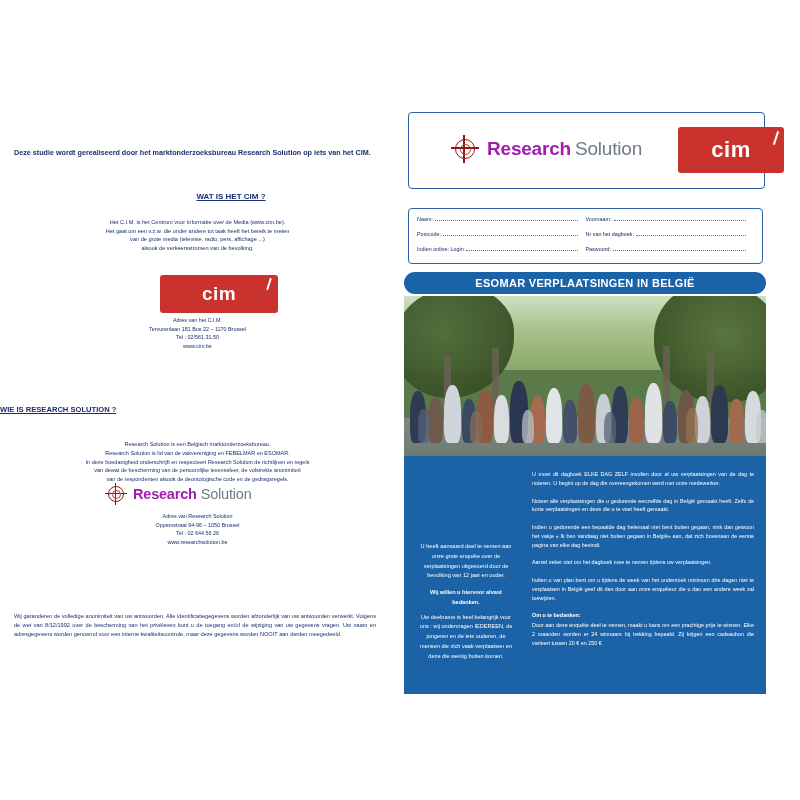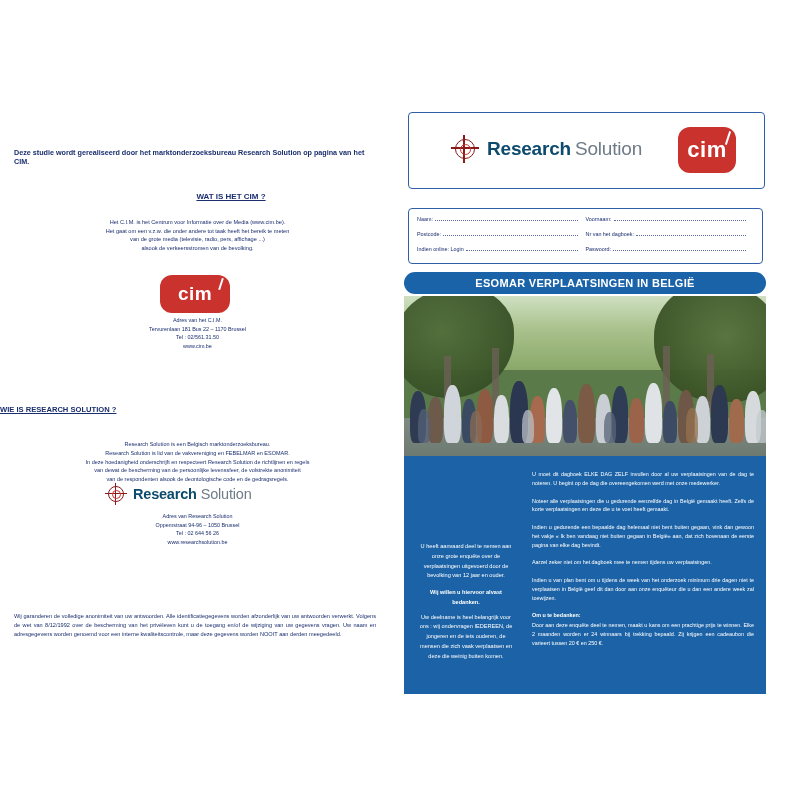--- a/index.html
+++ b/index.html
@@ -65,21 +65,22 @@
     left: 160px;
     top: 275px;
     width: 70px;
     height: 38px;
   }
   .cim-box {
     width: 100%;
     height: 100%;
     background: #c9322d;
     position: relative;
-    border-radius: 12px;
+    border-radius: 3px;
+    padding-left: 48px;
   }
   .cim-text {
     position: absolute;
     left: 0; top: 0; right: 0; bottom: 0;
     display: flex;
     align-items: center;
     justify-content: center;
     color: #ffffff;
     font-size: 19px;
     font-weight: bold;
@@ -156,21 +157,21 @@
   .rs-mark .ring.r2 { left: 6.5px; top: 6.5px; width: 7px; height: 7px; border-color:#c9322d; }
   .rs-mark .spoke {
     position: absolute;
     background: #8a1a1a;
   }
   .rs-mark .sv { left: 9.6px; top: 0px; width: 1.4px; height: 22px; }
   .rs-mark .sh { left: 0px; top: 9.6px; width: 22px; height: 1.4px; }
   .rs-word1 {
     font-size: 14.5px;
     font-weight: bold;
-    color: #0c4a6e;
+    color: #a21caf;
     letter-spacing: -0.2px;
   }
   .rs-word2 {
     font-size: 14.5px;
     color: #6f7b86;
     margin-left: 4px;
     letter-spacing: -0.2px;
   }
 
   .lp-addr2 {
@@ -368,21 +369,21 @@
     text-align: justify;
   }
   .panel-right p { margin: 0 0 9px 0; }
   .panel-right p.b { font-weight: bold; margin-bottom: 1px; }
 </style>
 </head>
 <body>
 
 <div class="left-page">
 
-  <div class="lp-headline">Deze studie wordt gerealiseerd door het marktonderzoeksbureau Research Solution op pagina van het CIM.</div>
+  <div class="lp-headline">Deze studie wordt gerealiseerd door het marktonderzoeksbureau Research Solution op iets van het CIM.</div>
 
   <div class="lp-h1">WAT IS HET CIM ?</div>
   <div class="lp-p1" style="white-space: pre-line;">Het C.I.M. is het Centrum voor Informatie over de Media (www.cim.be).
 Het gaat om een v.z.w. die onder andere tot taak heeft het bereik te meten
 van de grote media (televisie, radio, pers, affichage ...)
 alsook de verkeersstromen van de bevolking.</div>
 
   <div class="cim-logo-left">
     <div class="cim-box">
       <div class="cim-text">cim</div>

